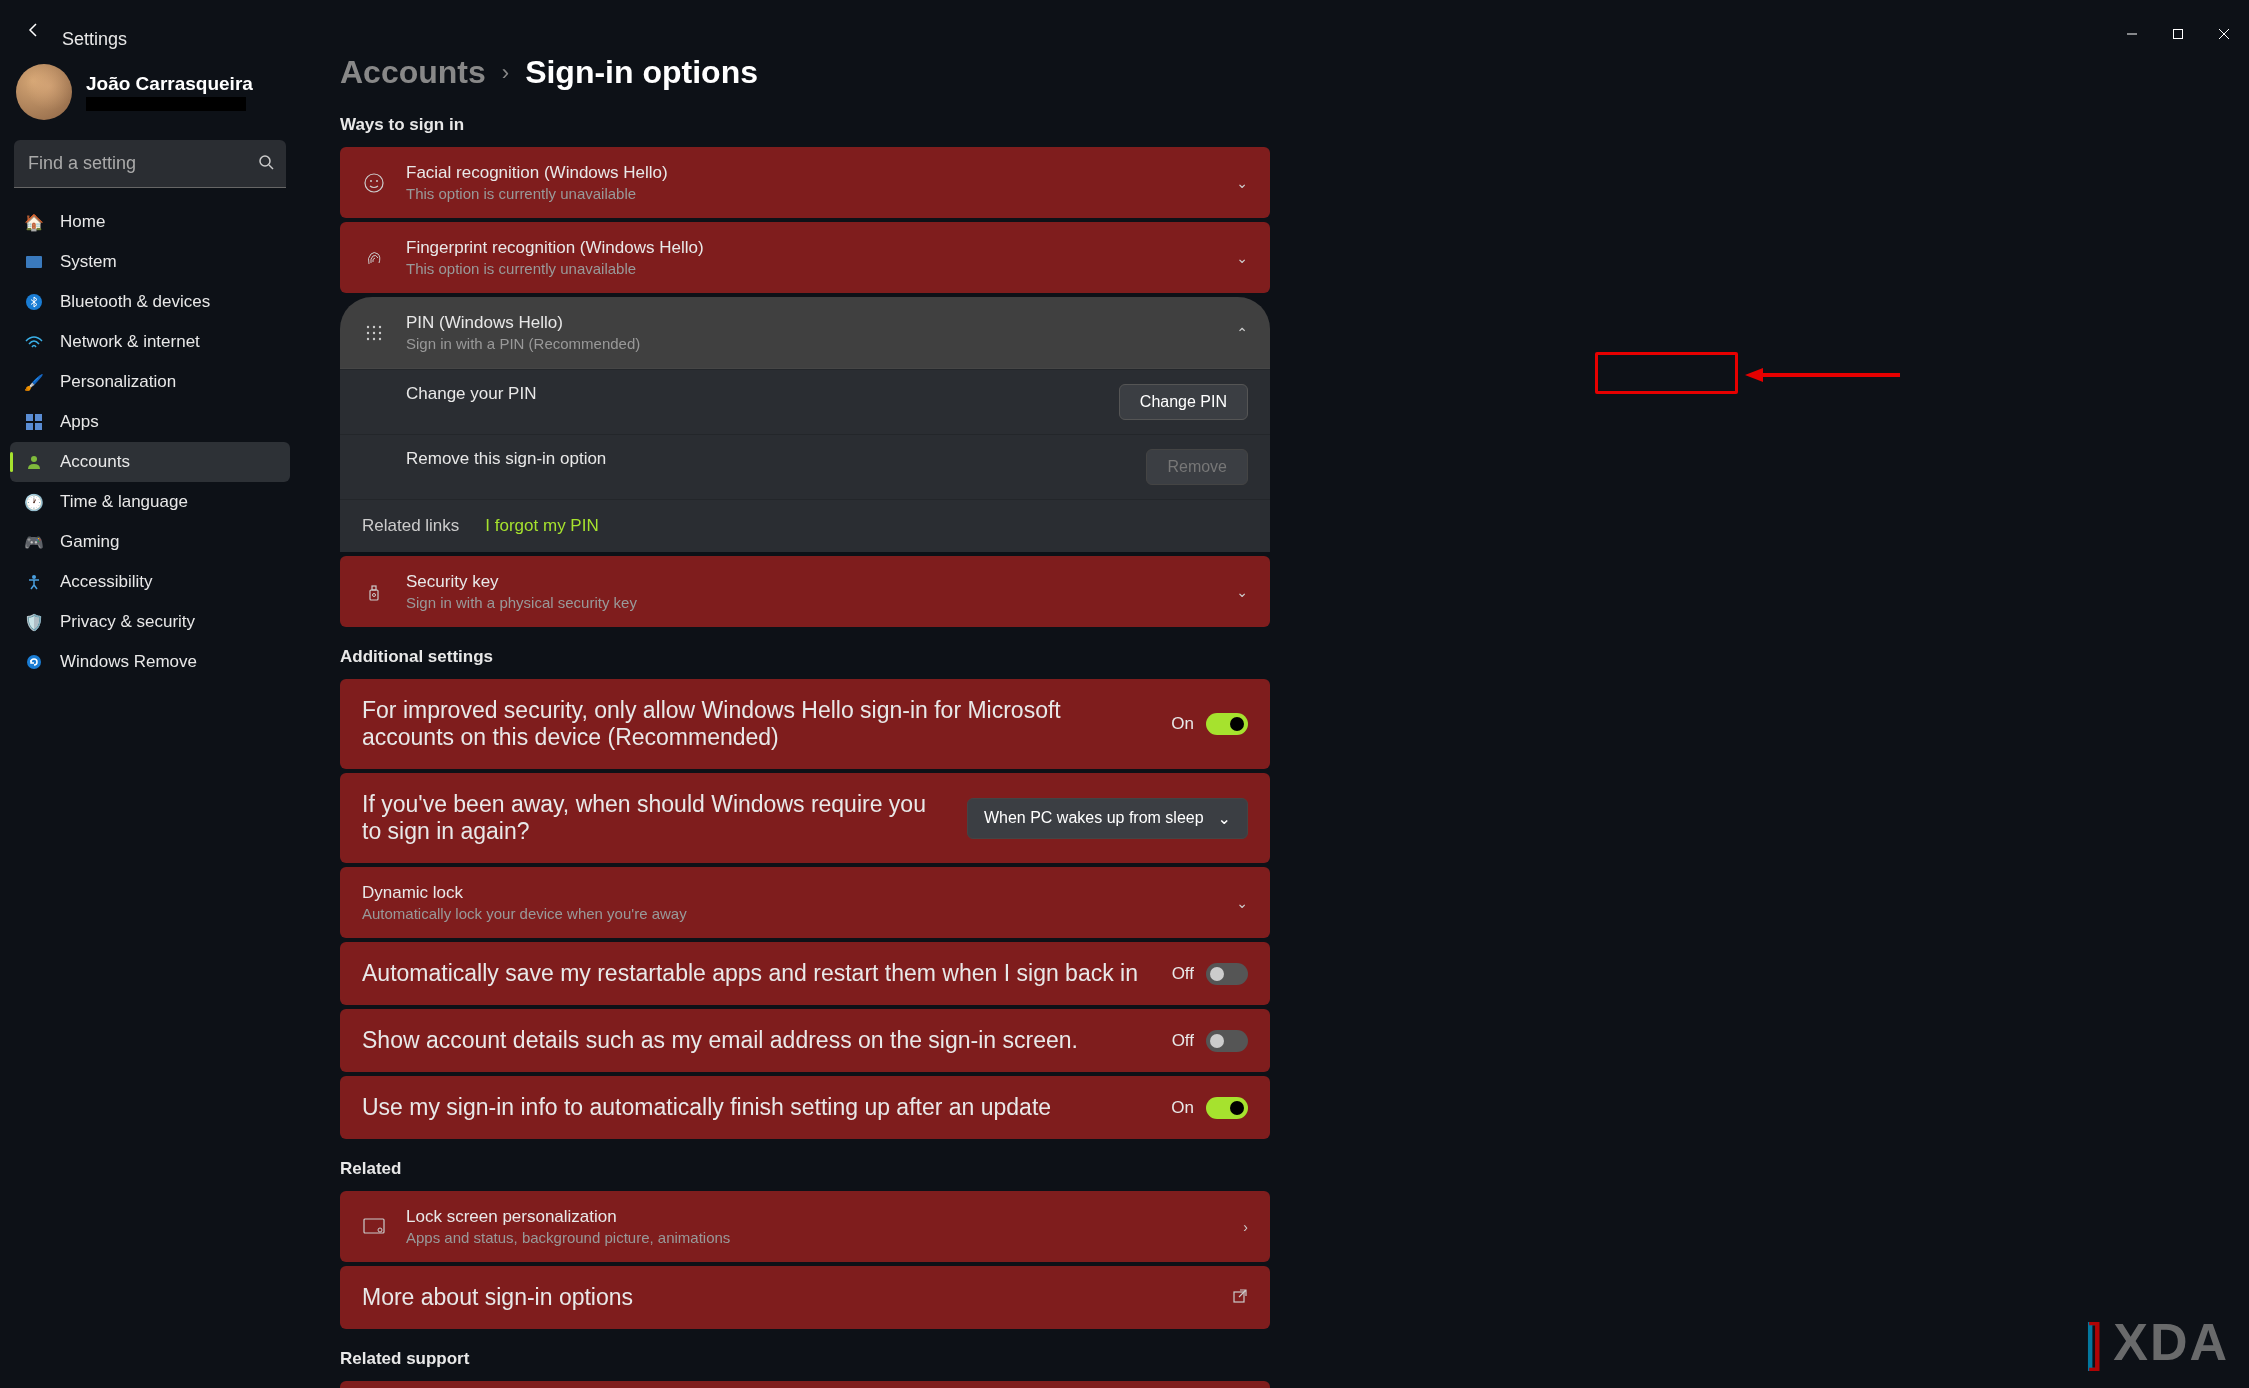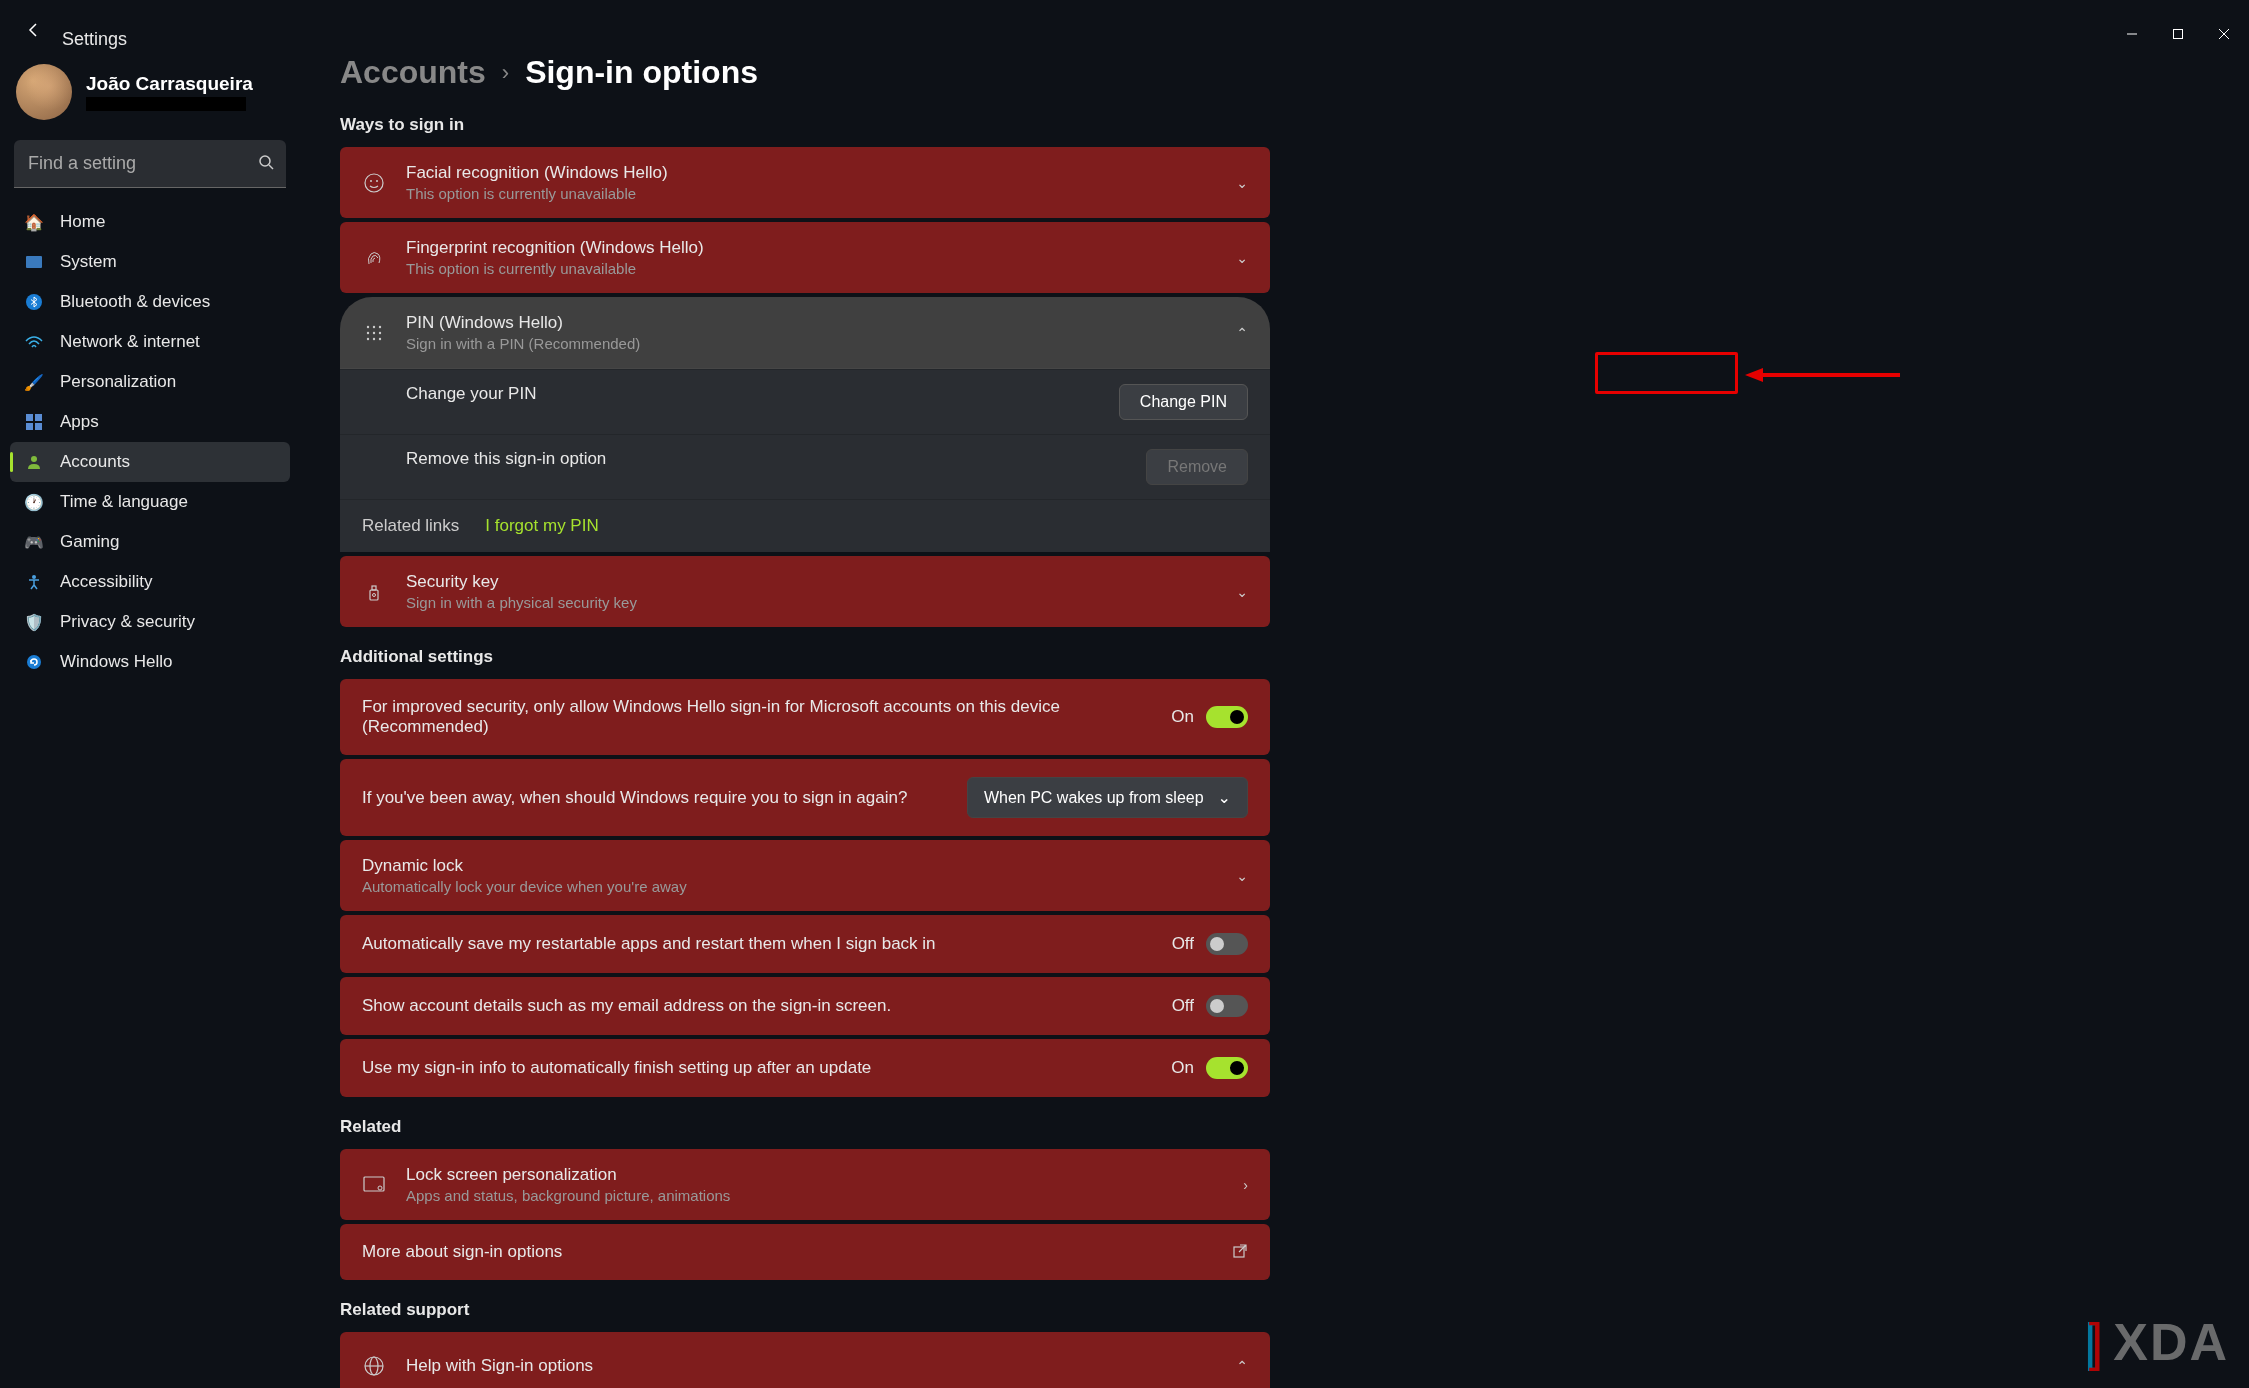--- a/index.html
+++ b/index.html
@@ -53,21 +53,21 @@
 .sub-row { display: flex; align-items: flex-start; padding: 14px 22px 14px 66px; background: #2a2d32; border-top: 1px solid rgba(0,0,0,0.15); font-size: 17px; min-height: 50px;}
 .sub-row .label { flex: 1; color: #e8e8e8; }
 .btn { background: #3b3e43; border: 1px solid #555; color: #fff; padding: 8px 20px; border-radius: 6px; font-size: 16px; cursor: pointer; }
 .btn.disabled { color: #777; border-color: #444; cursor: default; }
 
 .related-row { display: flex; align-items: center; padding: 16px 22px; gap: 26px; background: #2a2d32; border-top: 1px solid rgba(0,0,0,0.15);}
 .related-row .rlabel { color: #ccc; font-size: 17px; }
 .link { color: #a6e22e; font-size: 17px; cursor: pointer; }
 
 .setting-row { display: flex; align-items: center; padding: 18px 22px; gap: 20px; }
-.setting-row .stext { flex: 1; font-size: 17px; color: #e8e8e8; }
+.setting-row .stext { flex: 1; font-size: 23px; color: #e8e8e8; }
 .toggle-wrap { display: flex; align-items: center; gap: 12px; }
 .toggle-label { font-size: 17px; color: #e8e8e8; }
 .toggle { width: 42px; height: 22px; border-radius: 11px; position: relative; cursor: pointer; }
 .toggle.on { background: #a6e22e; }
 .toggle.off { background: #555; }
 .toggle .knob { position: absolute; width: 14px; height: 14px; border-radius: 50%; top: 4px; background: #000; }
 .toggle.on .knob { right: 4px; }
 .toggle.off .knob { left: 4px; background: #ccc; }
 
 .dropdown { background: #3b3e43; border: 1px solid #444; border-radius: 6px; padding: 10px 16px; display: flex; align-items: center; gap: 14px; font-size: 16px; cursor: pointer; justify-content: flex-end; }
@@ -202,21 +202,21 @@
           <span>Privacy &amp; security</span>
         </li>
       <li class="nav-item">
           <span class="nav-icon">
             <svg width="16" height="16">
               <circle cx="8" cy="8" r="7" fill="#1a7dd4"></circle>
               <path d="M5 8 A3 3 0 1 1 8 11" stroke="#fff" stroke-width="1.5" fill="none"></path>
               <path d="M5 6 L5 9 L8 9" stroke="#fff" stroke-width="1.5" fill="none"></path>
             </svg>
           </span>
-          <span>Windows Hello</span>
+          <span>Windows Remove</span>
         </li>
     </ul>
   </div>
 
   <div class="content">
     <div class="breadcrumb">
       <span class="parent">Accounts</span>
       <span class="sep">›</span>
       <span class="current">Sign-in options</span>
     </div>

